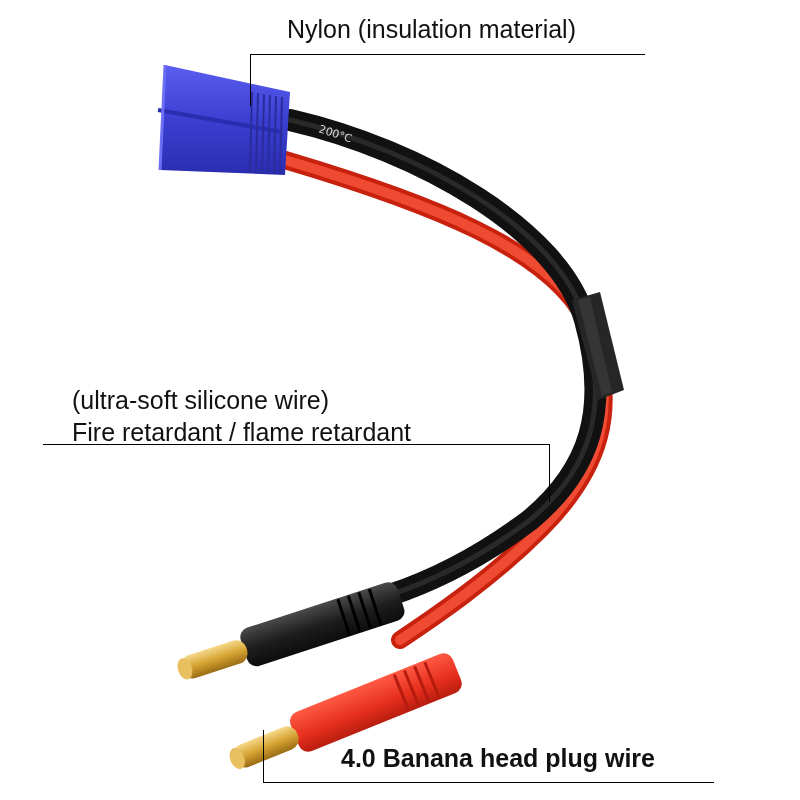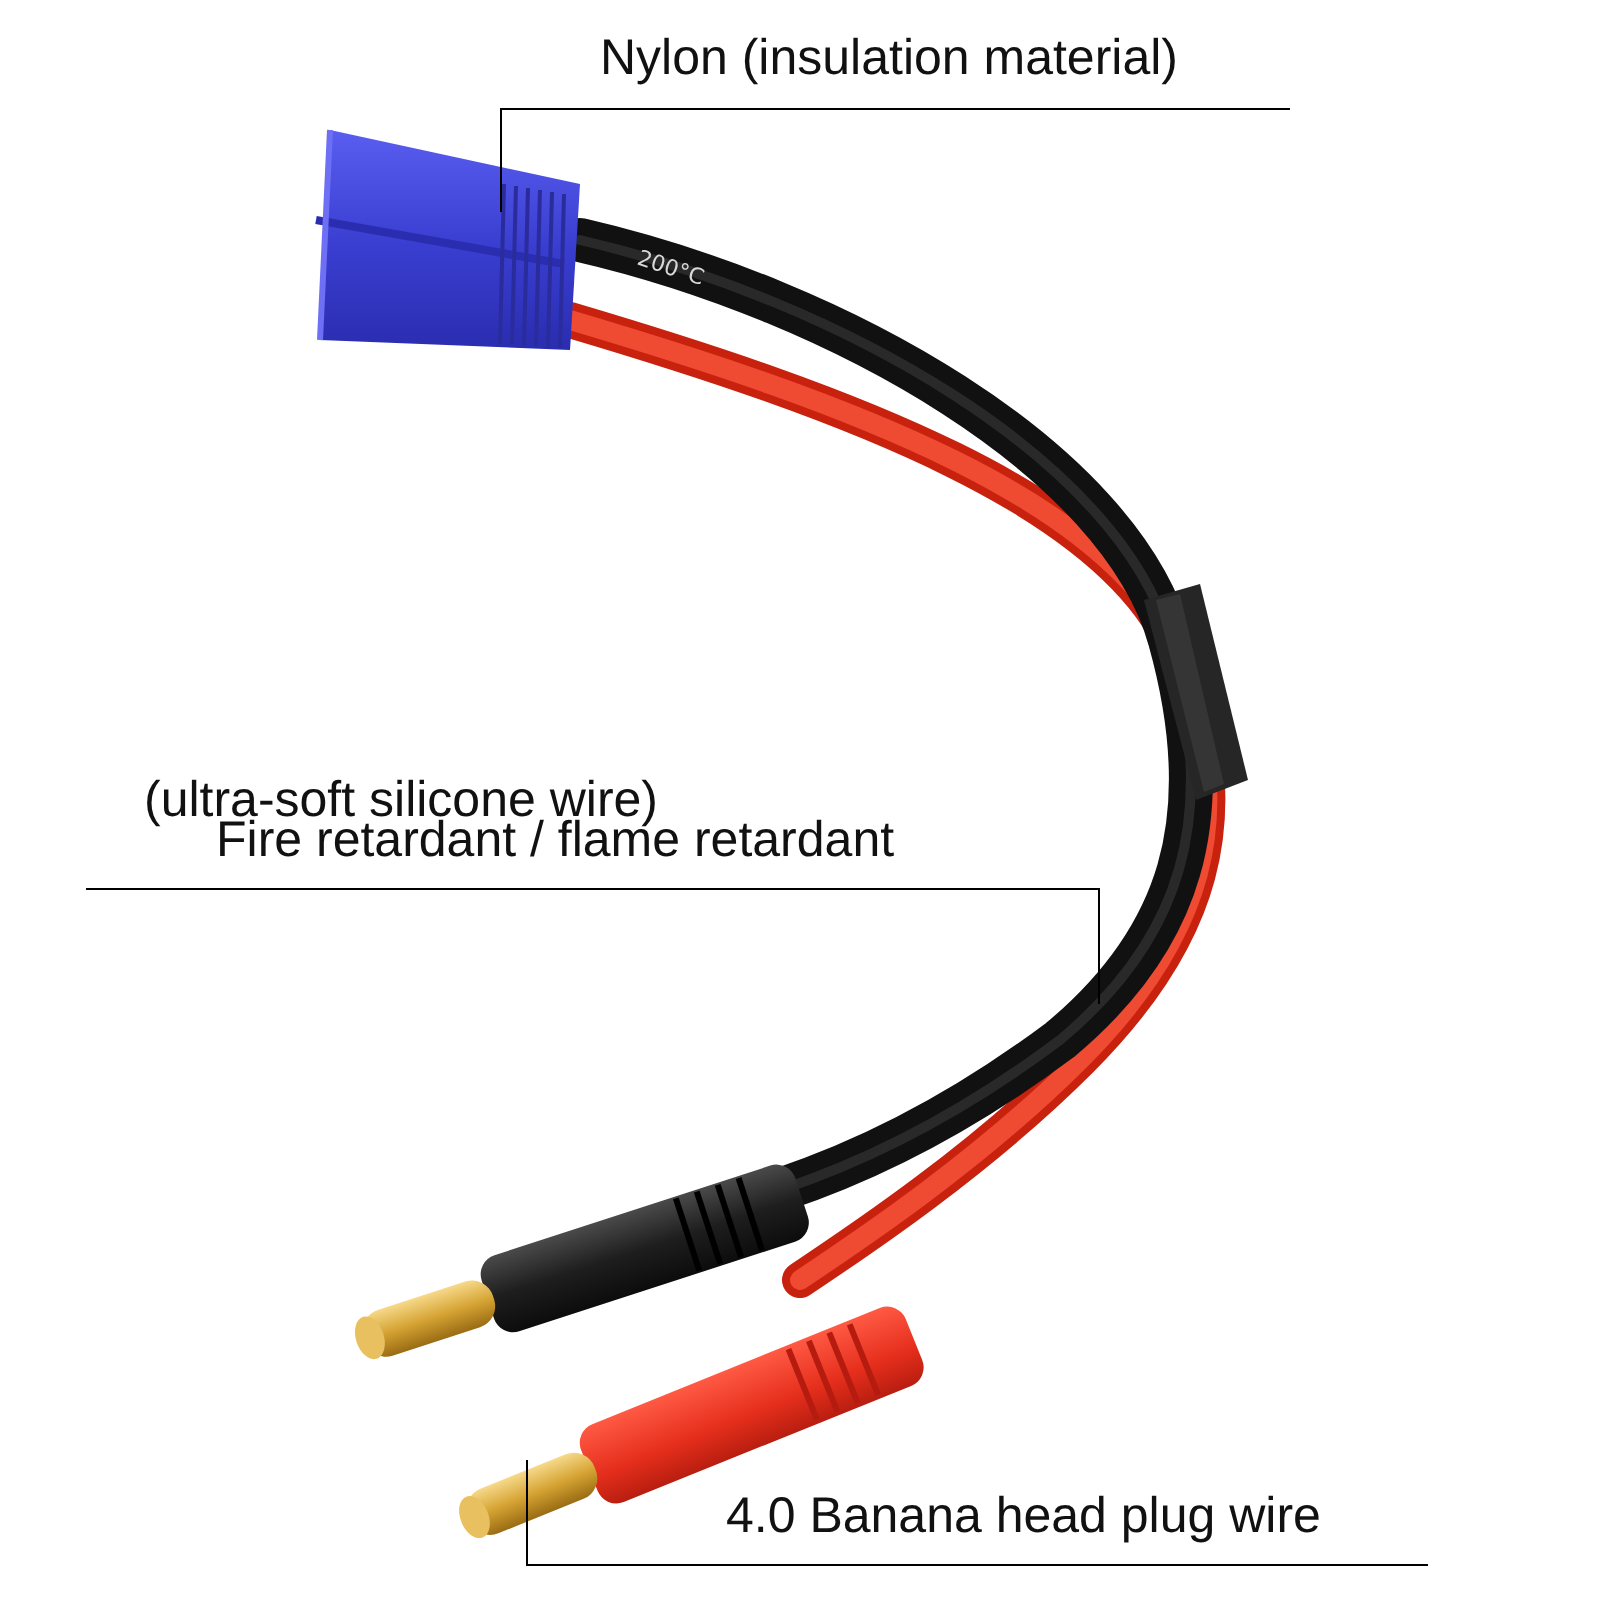--- a/index.html
+++ b/index.html
@@ -86,26 +86,26 @@
         <line x1="405" y1="690" x2="405" y2="728"></line>
         <line x1="416" y1="690" x2="416" y2="728"></line>
         <line x1="427" y1="690" x2="427" y2="728"></line>
         <line x1="438" y1="690" x2="438" y2="728"></line>
       </g>
       <rect x="225" y="697" width="68" height="24" rx="11" fill="url(#goldG)"></rect>
       <ellipse cx="228" cy="709" rx="7" ry="11" fill="#e8c060"></ellipse>
     </g>
   </svg>
 
-  <div class="label" style="left:300px; top:14px; font-size:25px;">Nylon (insulation material)</div>
+  <div class="label" style="left:287px; top:14px; font-size:25px;">Nylon (insulation material)</div>
   <div class="hline" style="left:250px; top:54px; width:395px;"></div>
   <div class="vline" style="left:250px; top:54px; height:52px;"></div>
 
   <div class="label" style="left:72px; top:385px;">(ultra-soft silicone wire)</div>
-  <div class="label" style="left:72px; top:405px;margin-left:36px;">Fire retardant / flame retardant</div>
+  <div class="label" style="left:72px; top:417px;">Fire retardant / flame retardant</div>
   <div class="hline" style="left:43px; top:444px; width:506px;"></div>
   <div class="vline" style="left:549px; top:444px; height:58px;"></div>
 
-  <div class="label" style="left:363px; top:743px;">4.0 Banana head plug wire</div>
+  <div class="label" style="left:341px; top:743px;font-weight:bold;">4.0 Banana head plug wire</div>
   <div class="vline" style="left:263px; top:730px; height:52px;"></div>
   <div class="hline" style="left:263px; top:782px; width:451px;"></div>
 
 </div>
 
 </body></html>

